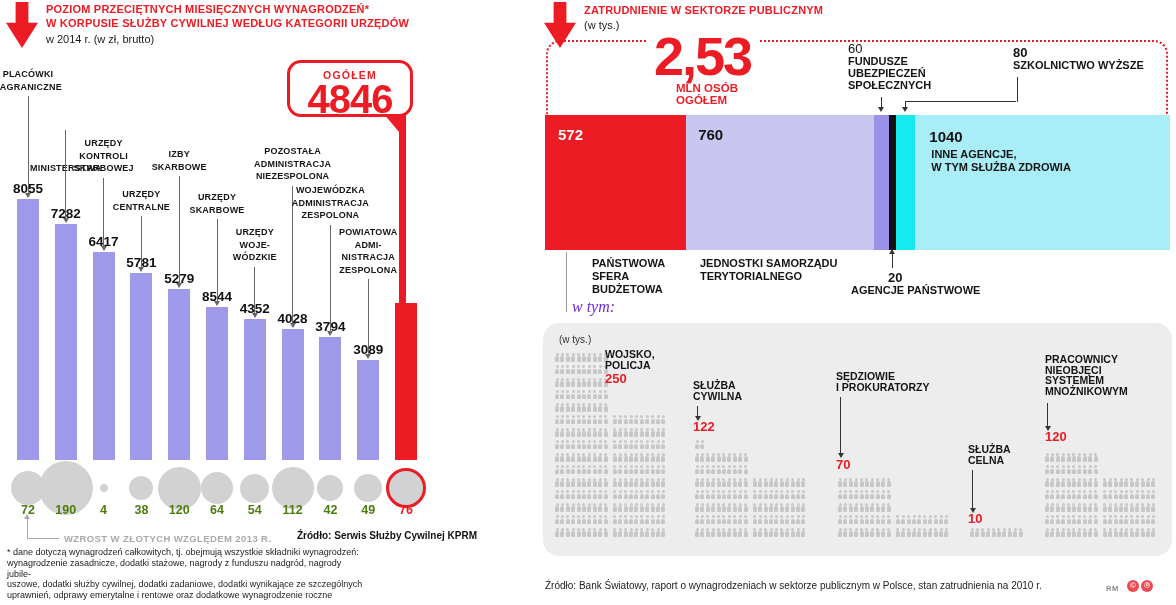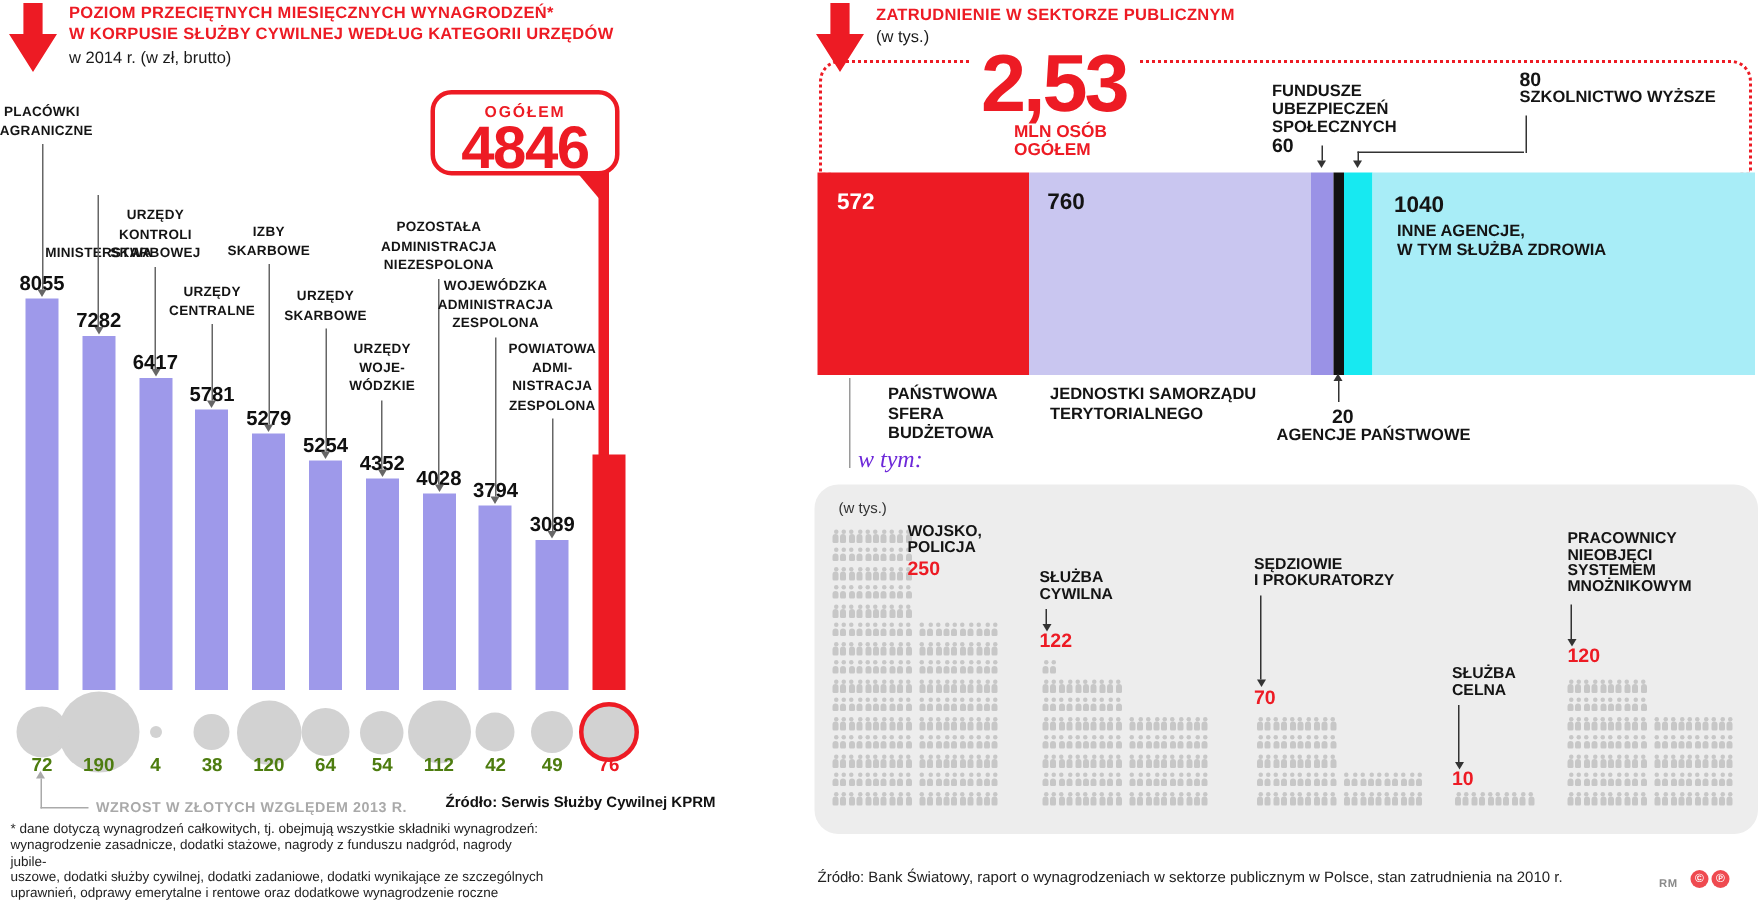--- a/index.html
+++ b/index.html
@@ -96,21 +96,21 @@
     <div class="abs bar-val" style="left: -2px; top: 181px; width: 60px;">8055</div>
     <div class="abs" style="left: 54.8px; top: 224px; width: 22px; height: 236px; background: rgb(158, 153, 234);"></div>
     <div class="abs bar-val" style="left: 35.8px; top: 206px; width: 60px;">7282</div>
     <div class="abs" style="left: 92.6px; top: 252px; width: 22px; height: 208px; background: rgb(158, 153, 234);"></div>
     <div class="abs bar-val" style="left: 73.6px; top: 234px; width: 60px;">6417</div>
     <div class="abs" style="left: 130.4px; top: 273px; width: 22px; height: 187px; background: rgb(158, 153, 234);"></div>
     <div class="abs bar-val" style="left: 111.4px; top: 255px; width: 60px;">5781</div>
     <div class="abs" style="left: 168.2px; top: 289px; width: 22px; height: 171px; background: rgb(158, 153, 234);"></div>
     <div class="abs bar-val" style="left: 149.2px; top: 271px; width: 60px;">5279</div>
     <div class="abs" style="left: 206px; top: 307px; width: 22px; height: 153px; background: rgb(158, 153, 234);"></div>
-    <div class="abs bar-val" style="left: 187px; top: 289px; width: 60px;">5254</div>
+    <div class="abs bar-val" style="left: 187px; top: 289px; width: 60px;">8544</div>
     <div class="abs" style="left: 243.8px; top: 319px; width: 22px; height: 141px; background: rgb(158, 153, 234);"></div>
     <div class="abs bar-val" style="left: 224.8px; top: 301px; width: 60px;">4352</div>
     <div class="abs" style="left: 281.6px; top: 329px; width: 22px; height: 131px; background: rgb(158, 153, 234);"></div>
     <div class="abs bar-val" style="left: 262.6px; top: 311px; width: 60px;">4028</div>
     <div class="abs" style="left: 319.4px; top: 337px; width: 22px; height: 123px; background: rgb(158, 153, 234);"></div>
     <div class="abs bar-val" style="left: 300.4px; top: 319px; width: 60px;">3794</div>
     <div class="abs" style="left: 357.2px; top: 360px; width: 22px; height: 100px; background: rgb(158, 153, 234);"></div>
     <div class="abs bar-val" style="left: 338.2px; top: 342px; width: 60px;">3089</div>
     <div class="abs" style="left: 395px; top: 303px; width: 22px; height: 157px; background: rgb(237, 27, 36);"></div>
     <div class="abs cat" style="left: -27px; top: 68px; width: 110px;">
@@ -223,21 +223,21 @@
     <div class="abs seg-lab" style="left: 700px; top: 257px;">
       <div>JEDNOSTKI SAMORZĄDU</div>
       <div>TERYTORIALNEGO</div>
     </div>
     <div class="abs" style="left: 888px; top: 270px; font-size: 13px; font-weight: bold;">20</div>
     <div class="abs seg-lab" style="left: 851px; top: 284px;">
       <div>AGENCJE PAŃSTWOWE</div>
     </div>
     <div class="abs" style="left: 891.602px; top: 252px; width: 1px; height: 16px; background: rgb(51, 51, 51);"></div>
     <div class="abs tri-up" style="left: 888.602px; top: 249px;"></div>
-    <div class="abs" style="left: 848px; top: 41px; font-size: 13px; font-weight: bold; margin-top: 48px;">60</div>
+    <div class="abs" style="left: 848px; top: 41px; font-size: 13px; font-weight: normal;">60</div>
     <div class="abs seg-lab" style="left: 848px; top: 55px; line-height: 12px;">
       <div>FUNDUSZE</div>
       <div>UBEZPIECZEŃ</div>
       <div>SPOŁECZNYCH</div>
     </div>
     <div class="abs" style="left: 880.697px; top: 97px; width: 1px; height: 10px; background: rgb(51, 51, 51);"></div>
     <div class="abs tri-down dark" style="left: 877.697px; top: 107px;"></div>
     <div class="abs" style="left: 1013px; top: 45px; font-size: 13px; font-weight: bold;">80</div>
     <div class="abs seg-lab" style="left: 1013px; top: 59px;">
       <div>SZKOLNICTWO WYŻSZE</div>

